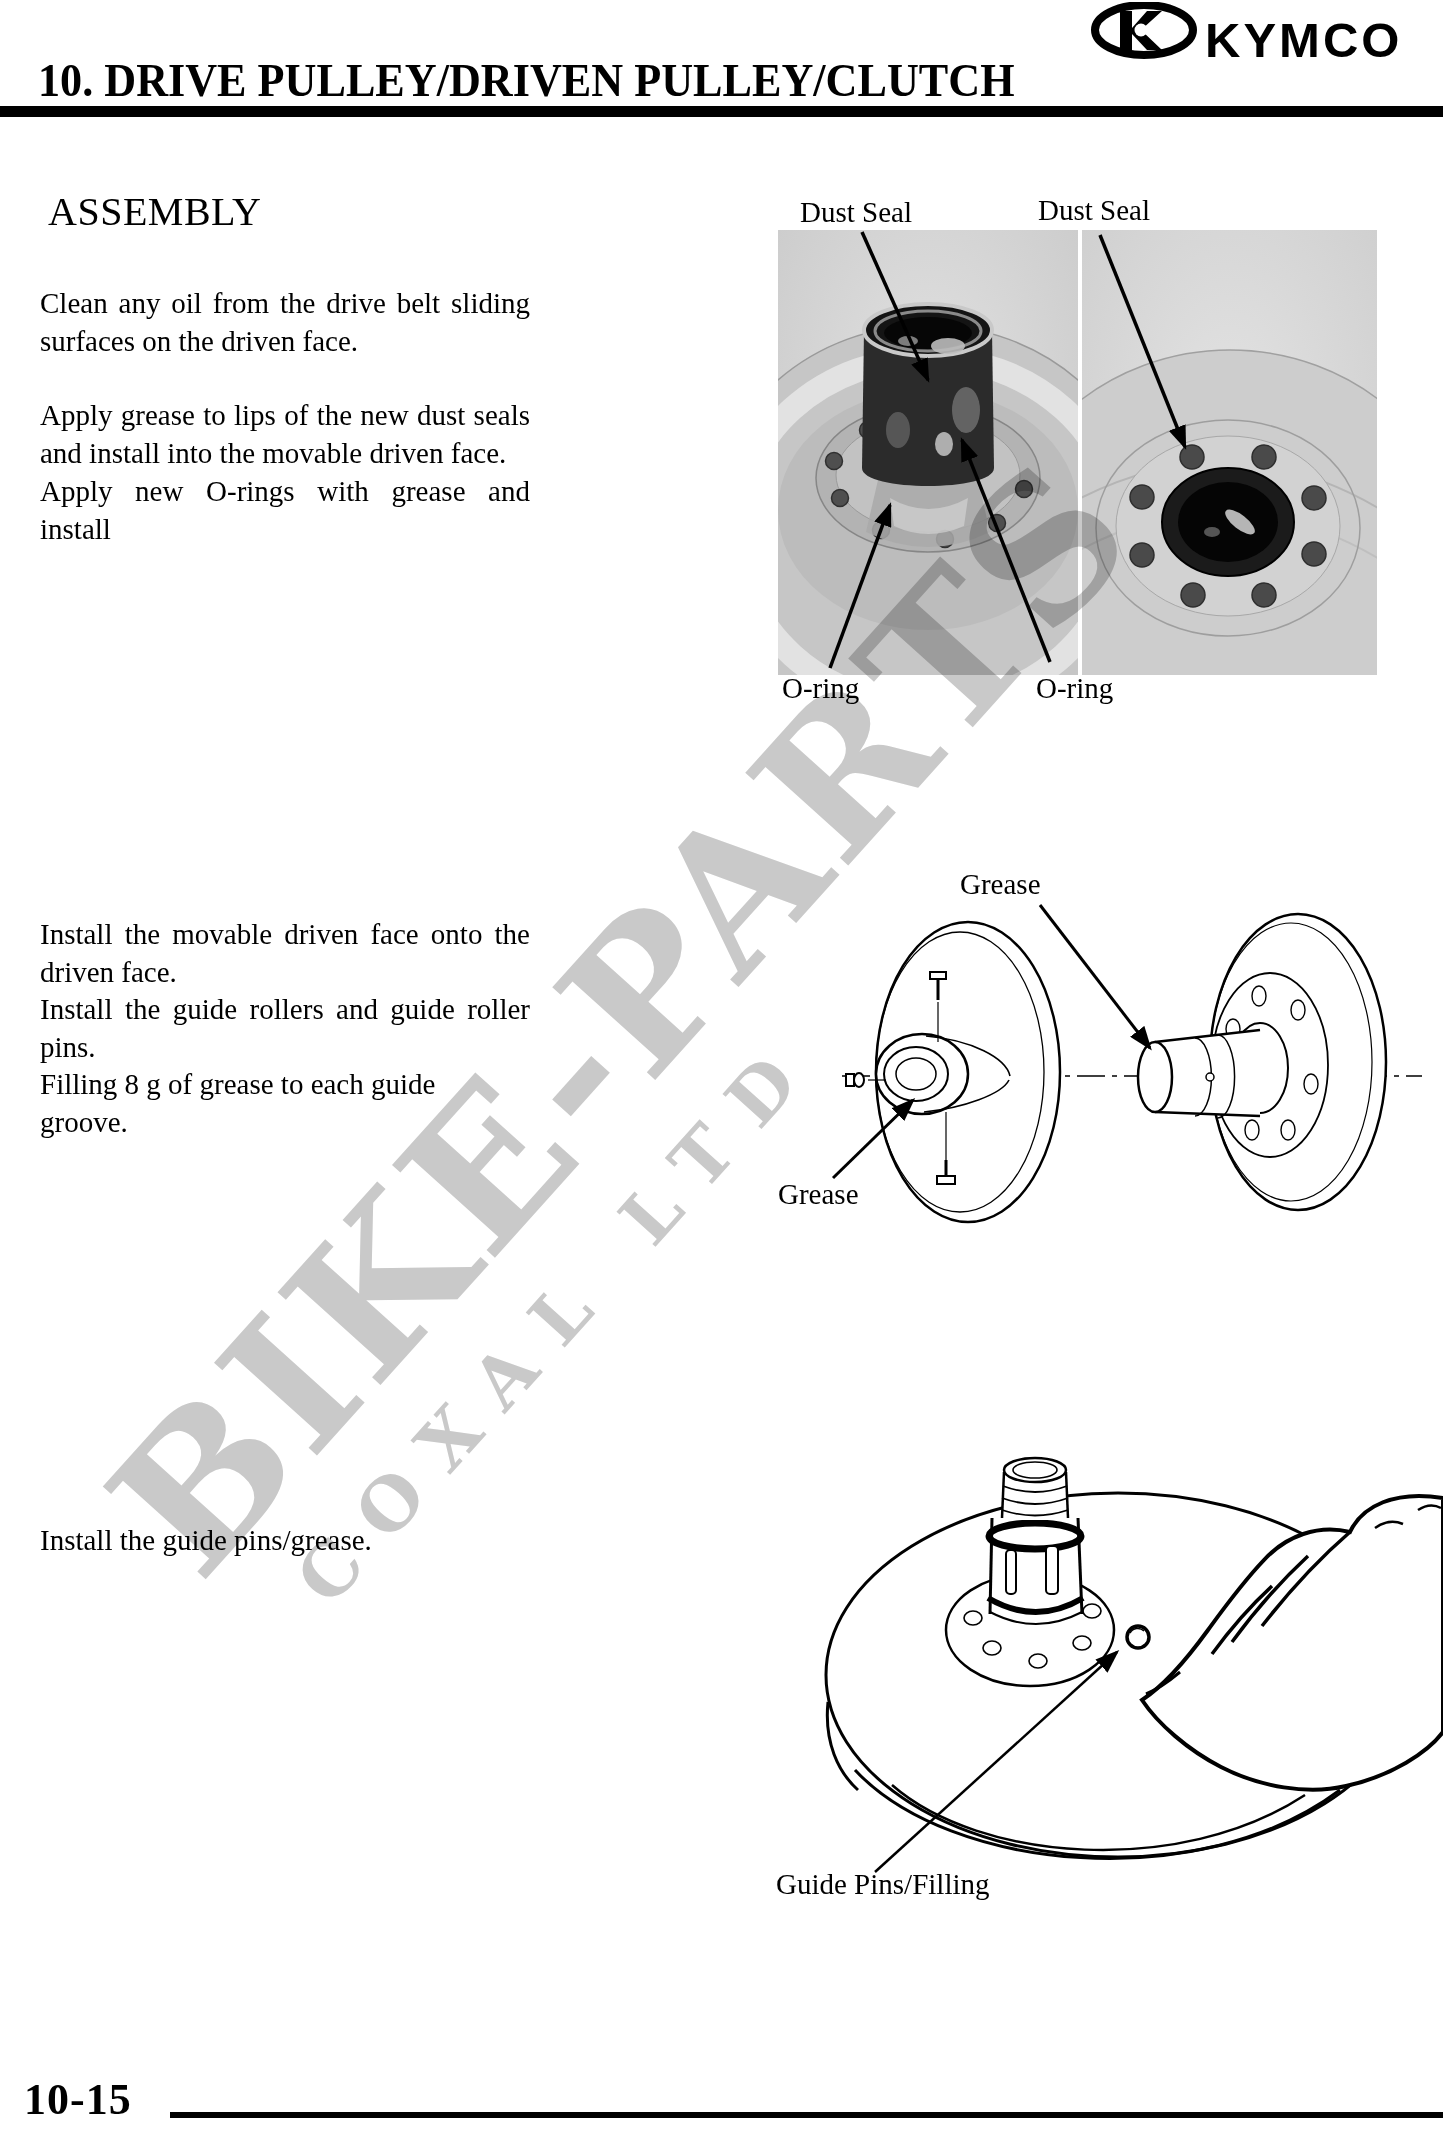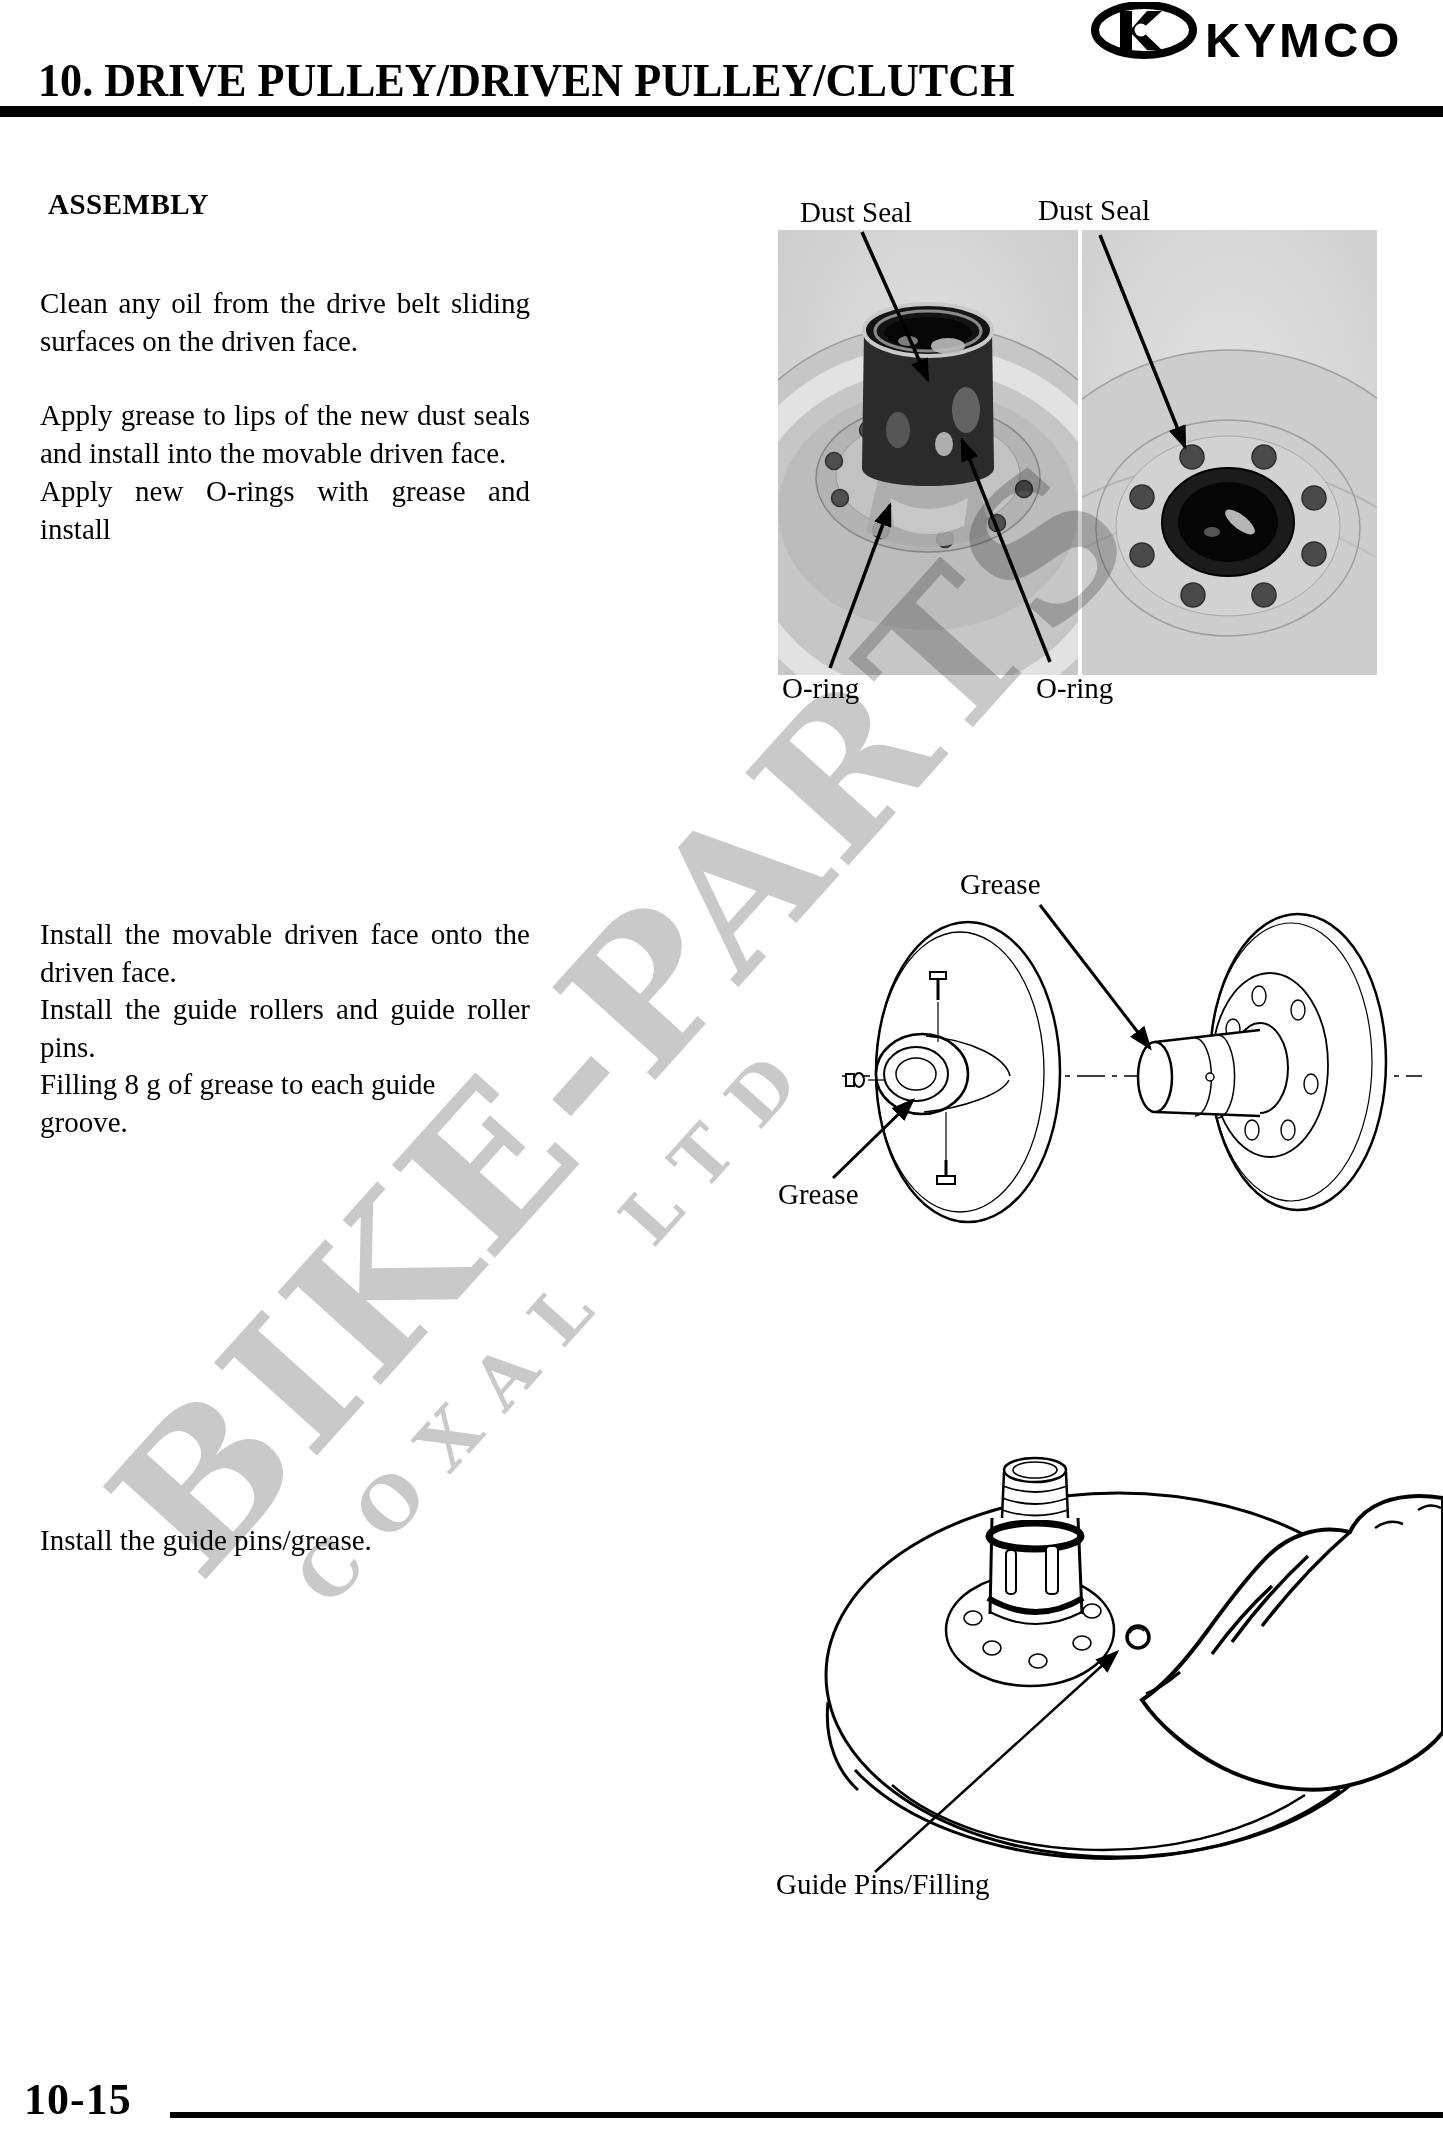--- a/index.html
+++ b/index.html
@@ -11,21 +11,21 @@
   .abs{position:absolute;}
   
   #section-title{left:38px;top:54px;font-size:46px;font-weight:bold;letter-spacing:0px;white-space:nowrap;transform:scaleX(.96);transform-origin:left;}
   #model-code{left:1050px;top:55px;width:390px;text-align:right;font-size:32px;font-weight:bold;white-space:nowrap;}
   #brand-word{left:1205px;top:0px;font-family:"Liberation Sans",sans-serif;font-size:49px;font-weight:bold;letter-spacing:3px;margin-top:12px;}
   #header-bar{left:0;top:106px;width:1443px;height:11px;background:#000;}
   
   .bodyblock{width:490px;font-size:29px;line-height:38px;}
   .jline{text-align:justify;text-align-last:justify;}
   .lline{text-align:left;}
-  #assembly-heading{left:48px;top:188px;font-size:29px;font-weight:bold;letter-spacing:.5px;}
+  #assembly-heading{left:48px;top:188px;font-size:40px;font-weight:normal;letter-spacing:.5px;}
   #para1{left:40px;top:284px;}
   #para2{left:40px;top:396px;}
   #para3{left:40px;top:472px;}
   #para4{left:40px;top:916px;line-height:37.5px;}
   #para5{left:40px;top:1524px;width:520px;font-size:29px;}
   
   .figlabel{font-size:29px;white-space:nowrap;}
   #lbl-dustseal-left{left:800px;top:196px;}
   #lbl-dustseal-right{left:1038px;top:194px;}
   #lbl-oring-left{left:782px;top:672px;}

